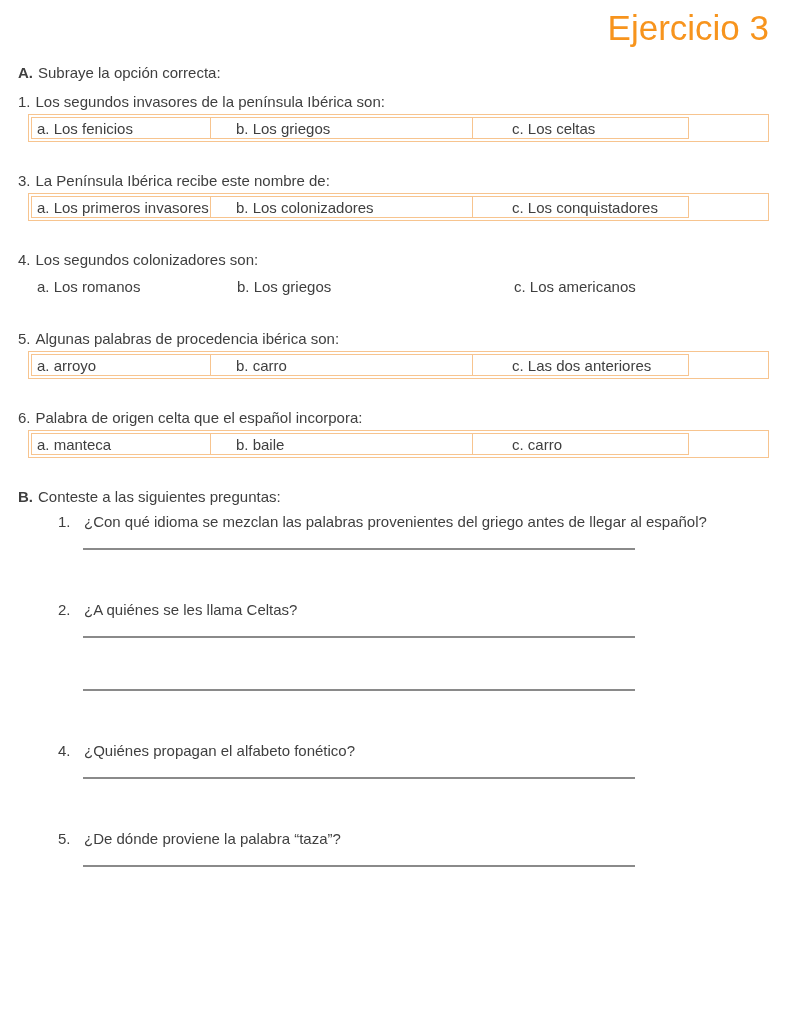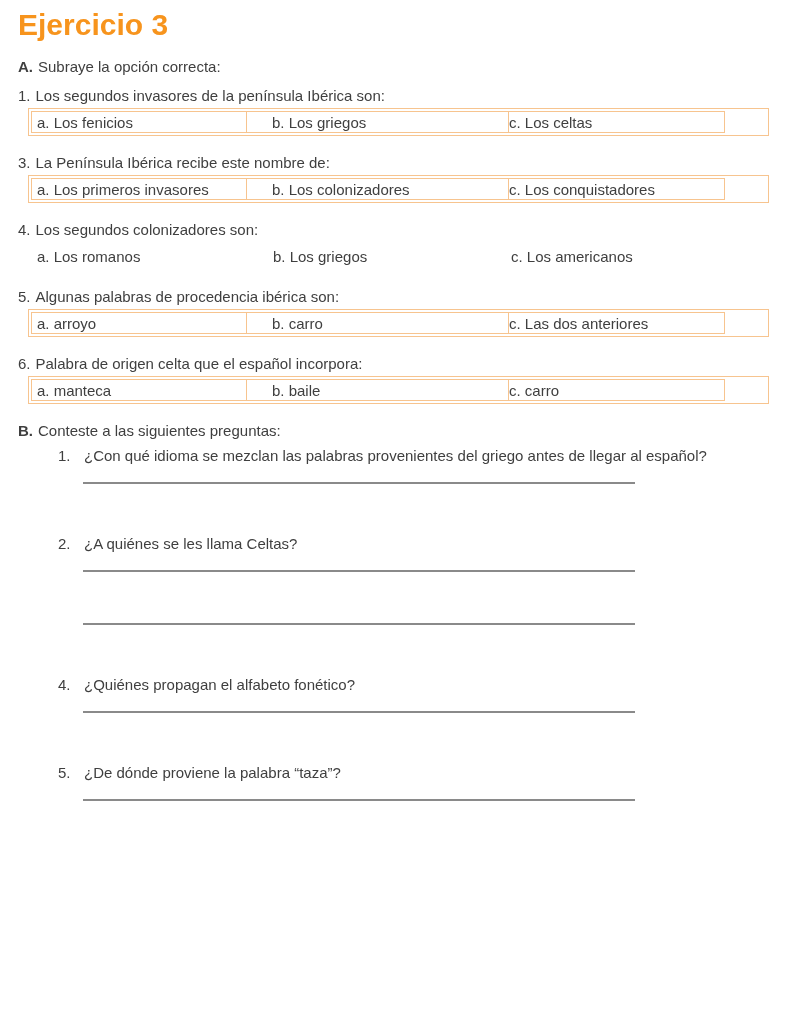--- a/index.html
+++ b/index.html
@@ -16,30 +16,31 @@
     height: 1024px;
     background: #ffffff;
     font-family: "Liberation Sans", sans-serif;
     font-size: 15px;
     color: var(--ink);
     padding: 8px 24px 0 16px;
     overflow: hidden;
   }
   .title {
     color: var(--accent);
-    font-size: 30px;
-    font-weight: bold;
+    font-size: 35px;
+    font-weight: normal;
     margin: 0 0 16px 2px;
     letter-spacing: 0;
+    text-align: right;
   }
   .section-label { margin: 0 0 12px 2px; }
   .section-label .prefix { font-weight: bold; margin-right: 5px; }
   .b-label { margin-top: 18px; margin-bottom: 8px; }
 
-  .qa-block { margin-bottom: 18px; }
+  .qa-block { margin-bottom: 30px; }
   .q-line { margin: 0 0 4px 2px; }
   .q-num { margin-right: 5px; }
 
   .opt-table {
     display: flex;
     margin-left: 12px;
     width: 741px;
   }
   .opt-table.boxed {
     border: 1px solid var(--peach);
@@ -52,23 +53,23 @@
   }
   .opt-cell {
     height: 22px;
     line-height: 21px;
     white-space: nowrap;
     overflow: hidden;
   }
   .boxed .opt-cell { border: 1px solid var(--peach); }
   .boxed .opt-cell + .opt-cell { margin-left: -1px; }
   .plain .opt-cell { border: 1px solid transparent; }
-  .c1 { width: 216px; padding-left: 5px; }
+  .c1 { width: 180px; padding-left: 5px; }
   .c2 { width: 263px; padding-left: 25px; }
-  .c3 { width: 217px; }
+  .c3 { width: 217px; padding-left: 39px; }
 
   .qb-block { margin: 8px; }
   .qb-text { padding-left: 34px; }
   .qb-num { display: inline-block; min-width: 26px; }
   .answer-line {
     margin: 18px 0 51px 59px;
     width: 552px;
     height: 0;
     border-bottom: 2px solid var(--rule);
   }

